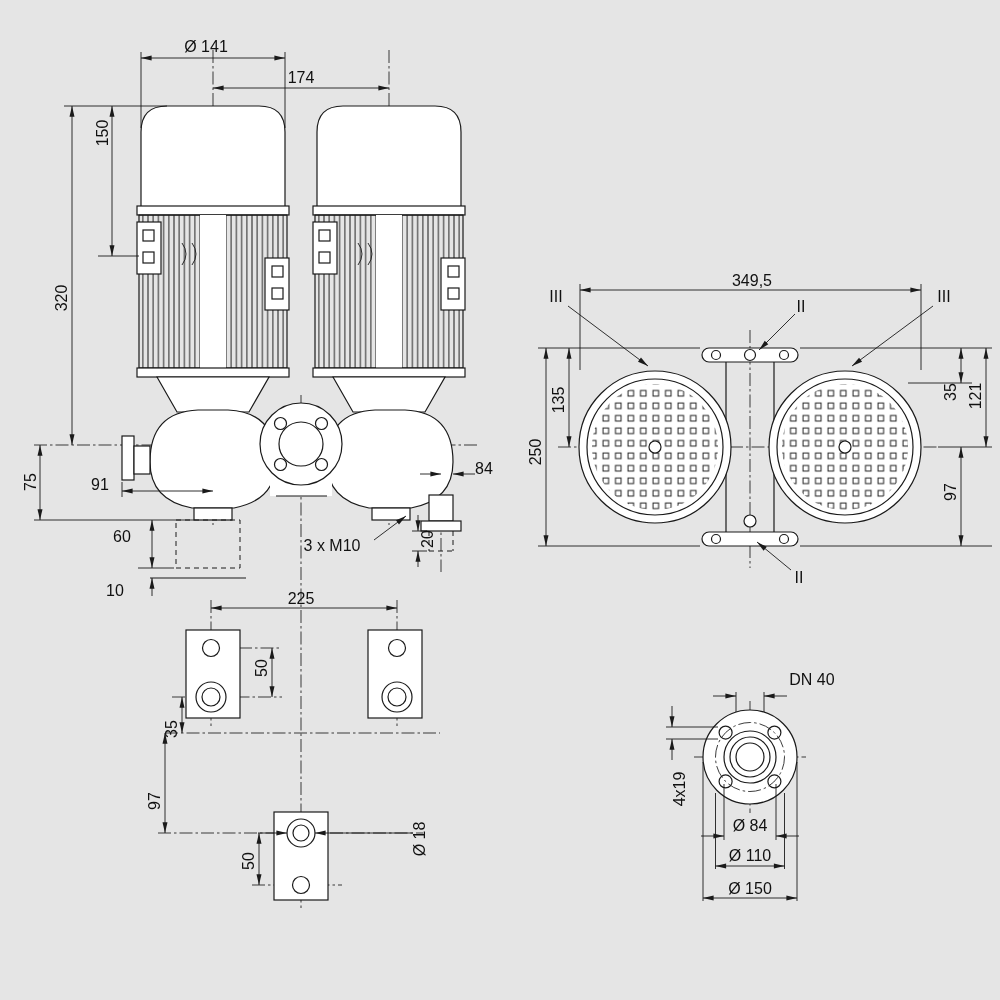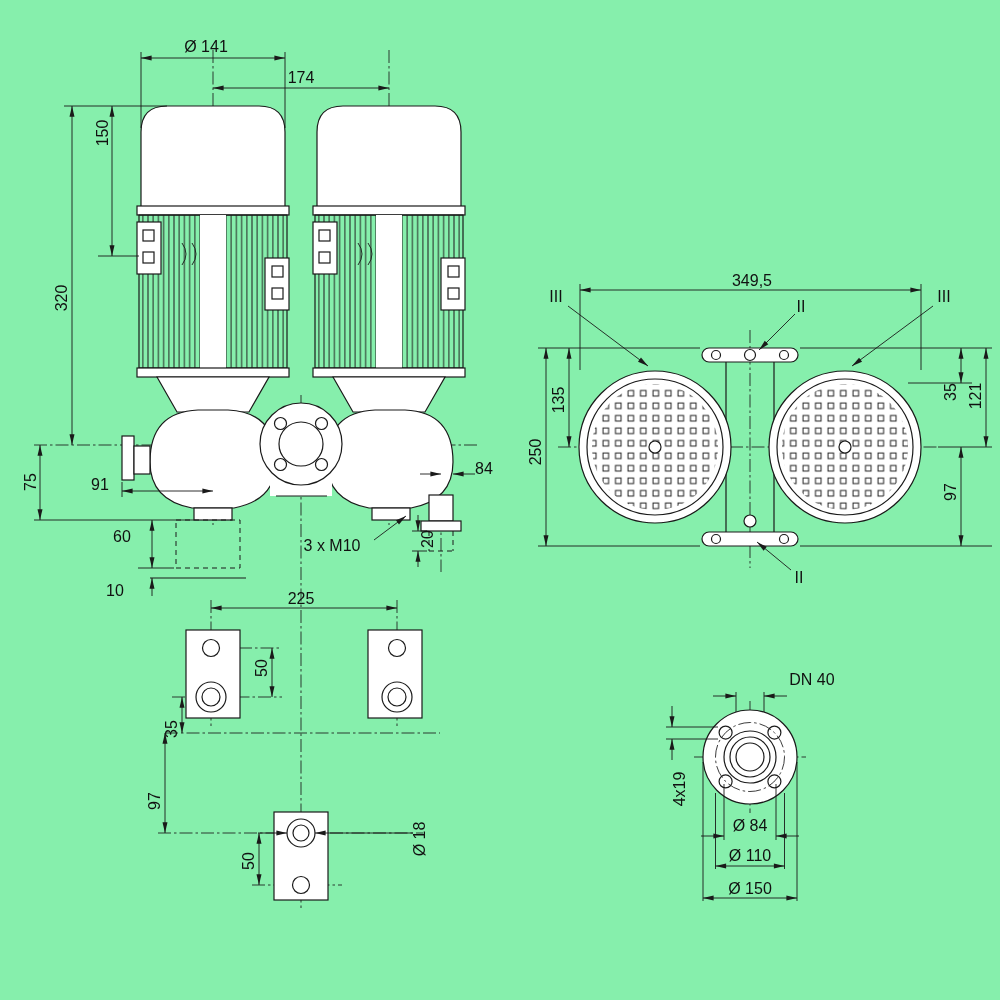--- a/index.html
+++ b/index.html
@@ -1,16 +1,16 @@
 <!DOCTYPE html>
 <html><head>
 <meta charset="utf-8">
 <style>
   html,body{margin:0;padding:0;background:#fff;}
-  .sheet{width:1000px;height:1000px;background:#86efac;position:relative;overflow:hidden;}
+  .sheet{width:1000px;height:1000px;background:#e5e5e5;position:relative;overflow:hidden;}
   svg{display:block;}
   .ol{fill:#fff;stroke:#1a1a1a;stroke-width:1.2;}
   .ln{fill:none;stroke:#1a1a1a;stroke-width:1.2;}
   .thin{fill:none;stroke:#1a1a1a;stroke-width:0.9;}
   .cl{fill:none;stroke:#1a1a1a;stroke-width:0.85;stroke-dasharray:13 3 2.5 3;}
   .dash{fill:none;stroke:#1a1a1a;stroke-width:1;stroke-dasharray:5 4;}
   text.dtx{font:16px "Liberation Sans", sans-serif;fill:#111;text-anchor:middle;dominant-baseline:middle;}
 </style>
 </head>
 <body>

